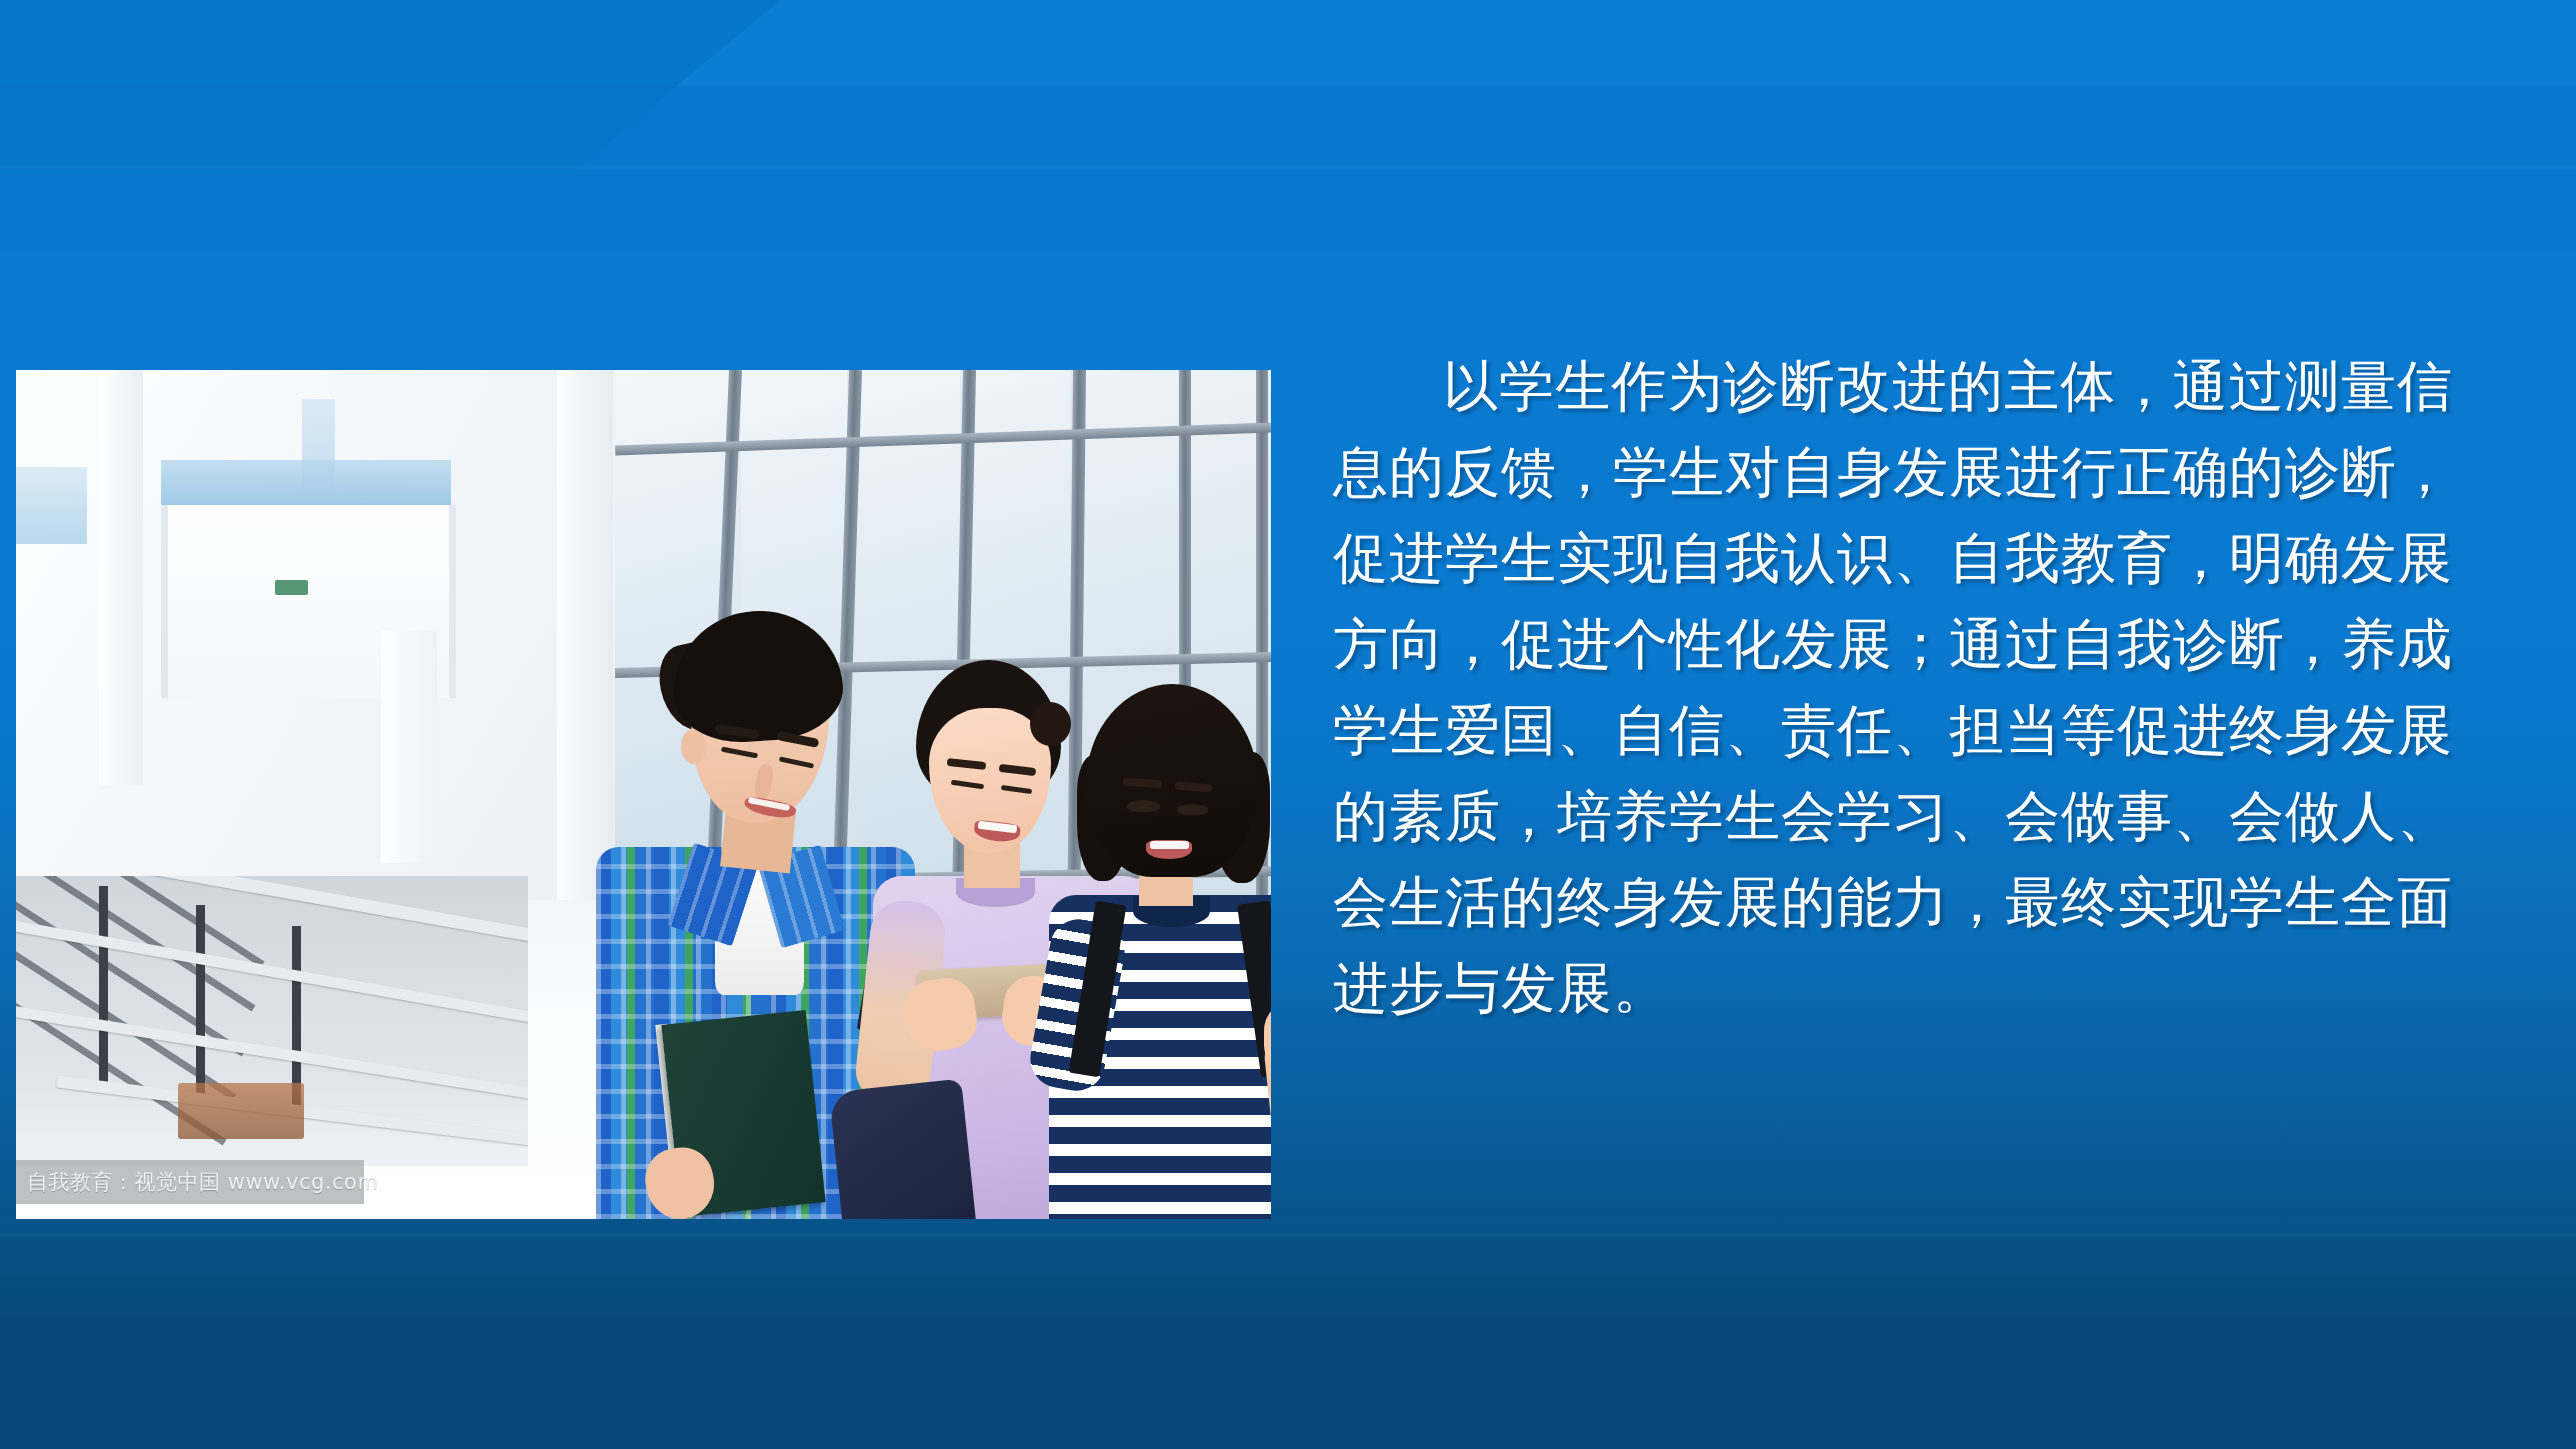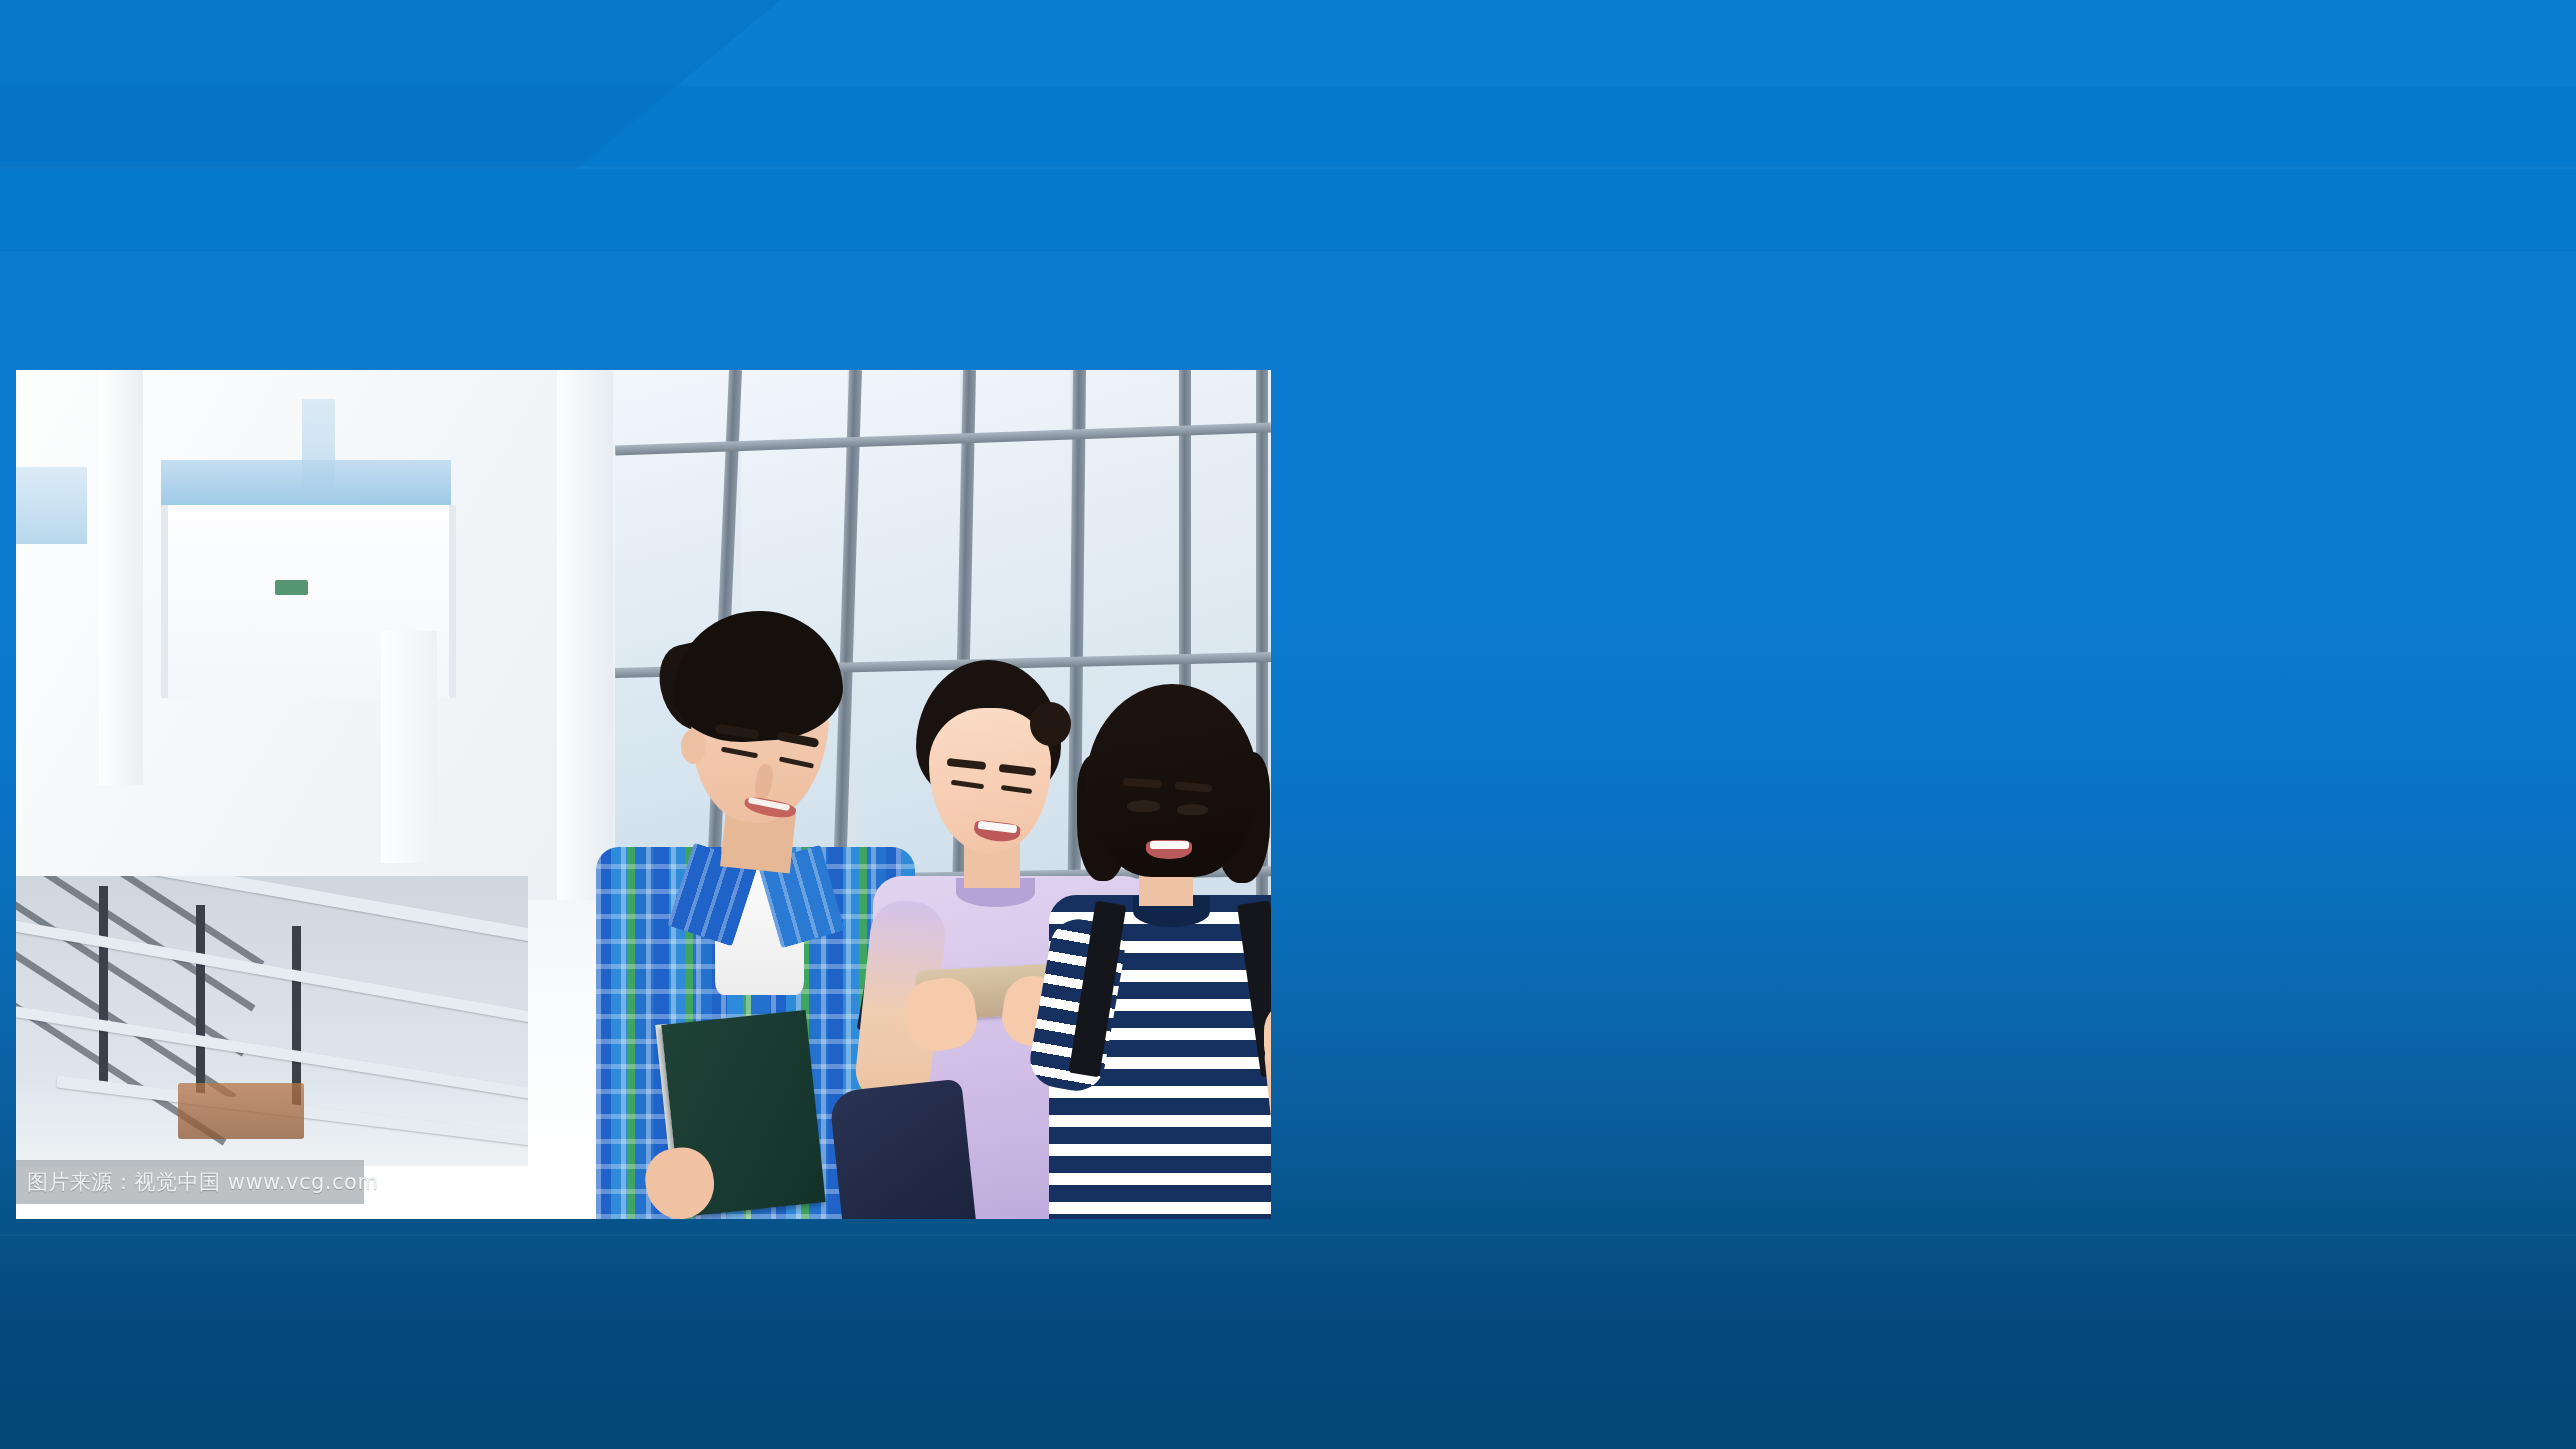--- a/index.html
+++ b/index.html
@@ -422,19 +422,22 @@
       <div id="p3-brow2"></div>
       <div id="p3-eye1"></div>
       <div id="p3-eye2"></div>
       <div id="p3-mouth"></div>
       <div id="p3-teeth"></div>
       <div id="p3-forearmR"></div>
       <div id="p3-handR"></div>
     </div>
 
     <div id="watermark">
-      <span>图片来源：视觉中国 www.vcg.com</span>
+      <span>自我教育：视觉中国 www.vcg.com</span>
     </div>
   </div>
 
+  <div id="bodytext">
+    <p>以学生作为诊断改进的主体，通过测量信息的反馈，学生对自身发展进行正确的诊断，促进学生实现自我认识、自我教育，明确发展方向，促进个性化发展；通过自我诊断，养成学生爱国、自信、责任、担当等促进终身发展的素质，培养学生会学习、会做事、会做人、会生活的终身发展的能力，最终实现学生全面进步与发展。</p>
+  </div>
 
 </div>
 
 
 </body></html>

